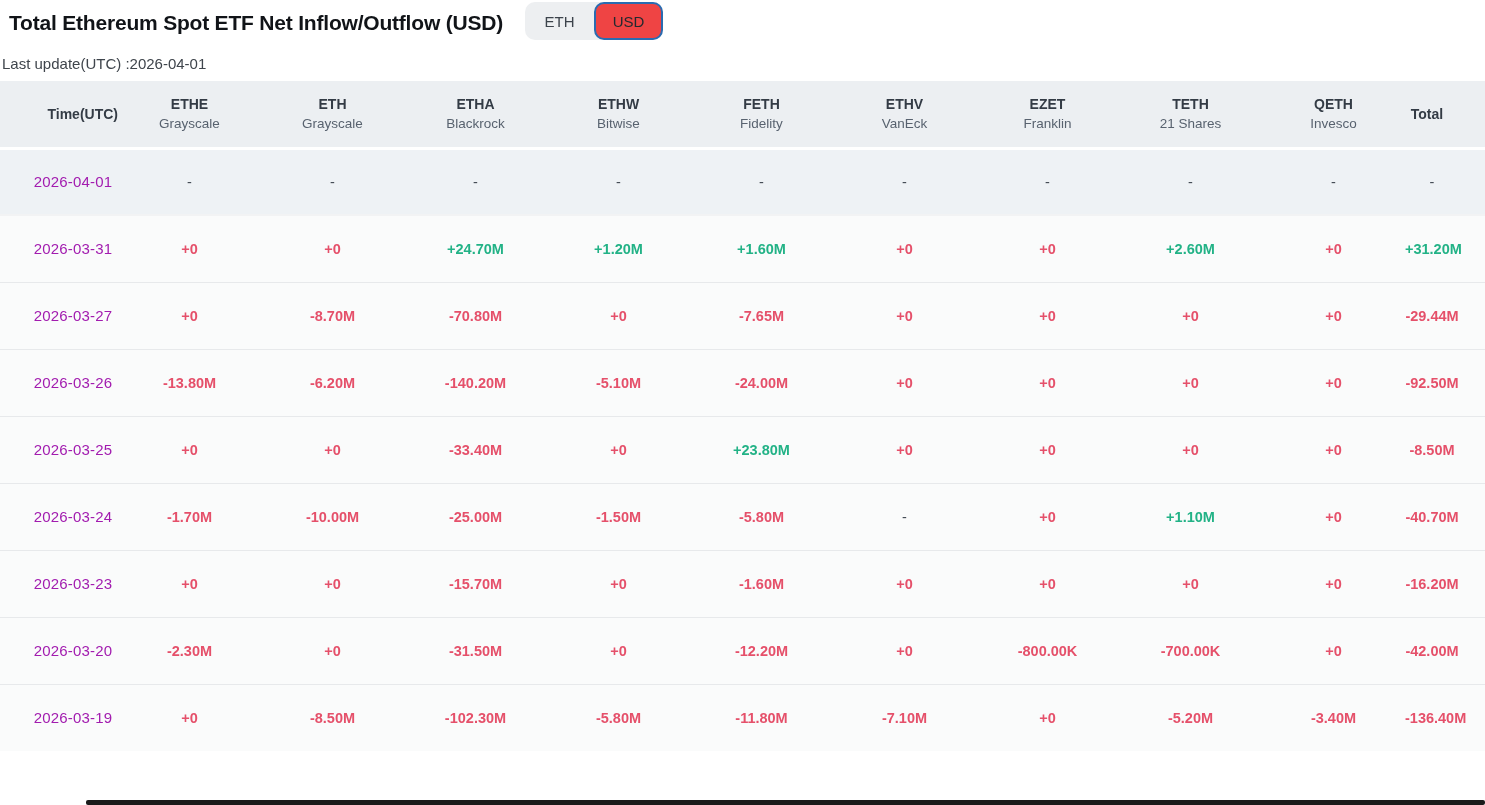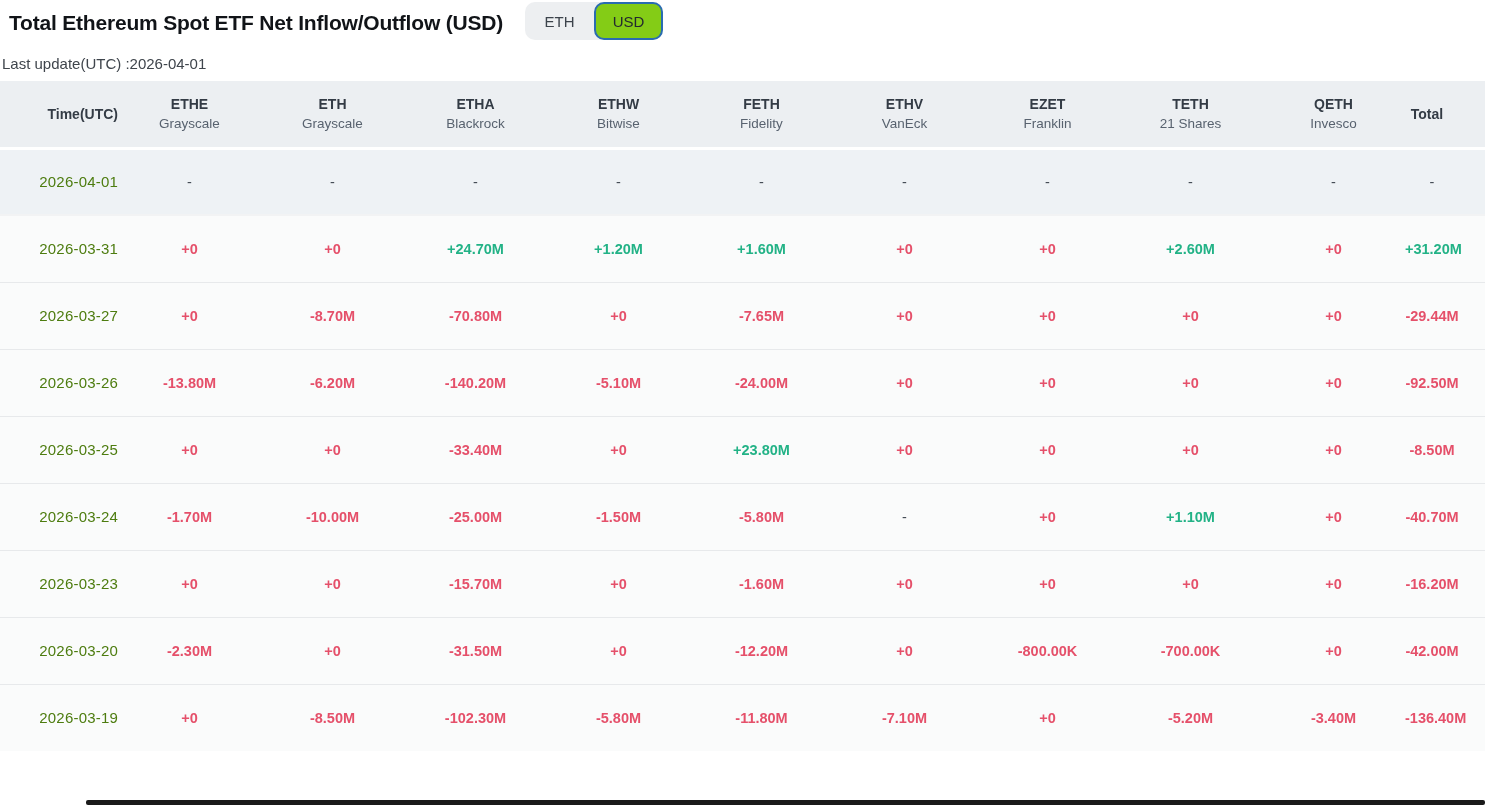--- a/index.html
+++ b/index.html
@@ -18,21 +18,21 @@
   .toggle-group {
     display: inline-flex; background: #edeff1; border-radius: 10px;
     height: 38px; margin-top: -4px;
   }
   .toggle-btn {
     width: 69px; height: 38px; display: flex; align-items: center; justify-content: center;
     font-size: 15px; color: #3c434b; background: transparent; border: none;
     border-radius: 10px; cursor: pointer;
   }
   .toggle-btn.selected {
-    background: #84cc16; border: 2px solid var(--accent, #2a6cb1); color: #23292f;
+    background: #ef4444; border: 2px solid var(--accent, #2a6cb1); color: #23292f;
   }
   .last-update { font-size: 15px; color: #3f454c; margin-top: 15px; }
 
   
   table { border-collapse: collapse; table-layout: fixed; width: 1485px; margin-top: 9px; }
   col.c-time  { width: 118px; }
   col.c-tick  { width: 143px; }
   col.c-total { width: 80px; }
 
   thead th {
@@ -42,21 +42,21 @@
   th.time-h { text-align: right; padding-left: 24px; font-size: 14px; font-weight: 700; color: #333b45; }
   th .tick   { font-size: 14px; font-weight: 700; color: #333b45; display: block; line-height: 1.5; }
   th .issuer { font-size: 13.5px; font-weight: 400; color: #58626f; display: block; line-height: 1.4; }
   th.total-h { font-size: 14px; font-weight: 700; color: #333b45; padding-right: 36px; }
 
   tbody td { height: 67px; text-align: center; vertical-align: middle; font-size: 14.5px; font-weight: 600; }
   tbody tr { background: #fafbfb; border-top: 1px solid #e7e9eb; }
   tbody tr.highlight { background: #eef2f5; border-top: 3px solid #ffffff; }
   tbody tr.highlight + tr { border-top: 2px solid #f2f3f4; }
   td.date-cell {
-    text-align: right; padding-left: 28px; font-size: 15px; font-weight: 400; color: #4d7c0f;
+    text-align: center; padding-left: 28px; font-size: 15px; font-weight: 400; color: #a21caf;
     letter-spacing: 0.2px;
   }
   td.total-cell { padding-right: 26px; }
   .v-green { color: var(--green, #22b286); }
   .v-red   { color: var(--red, #e5506a); }
   .v-muted { color: #454d56; font-weight: 400; }
 
   
   .h-scrollbar {
     position: absolute; bottom: 0; left: 86px; right: 0; height: 5px;

